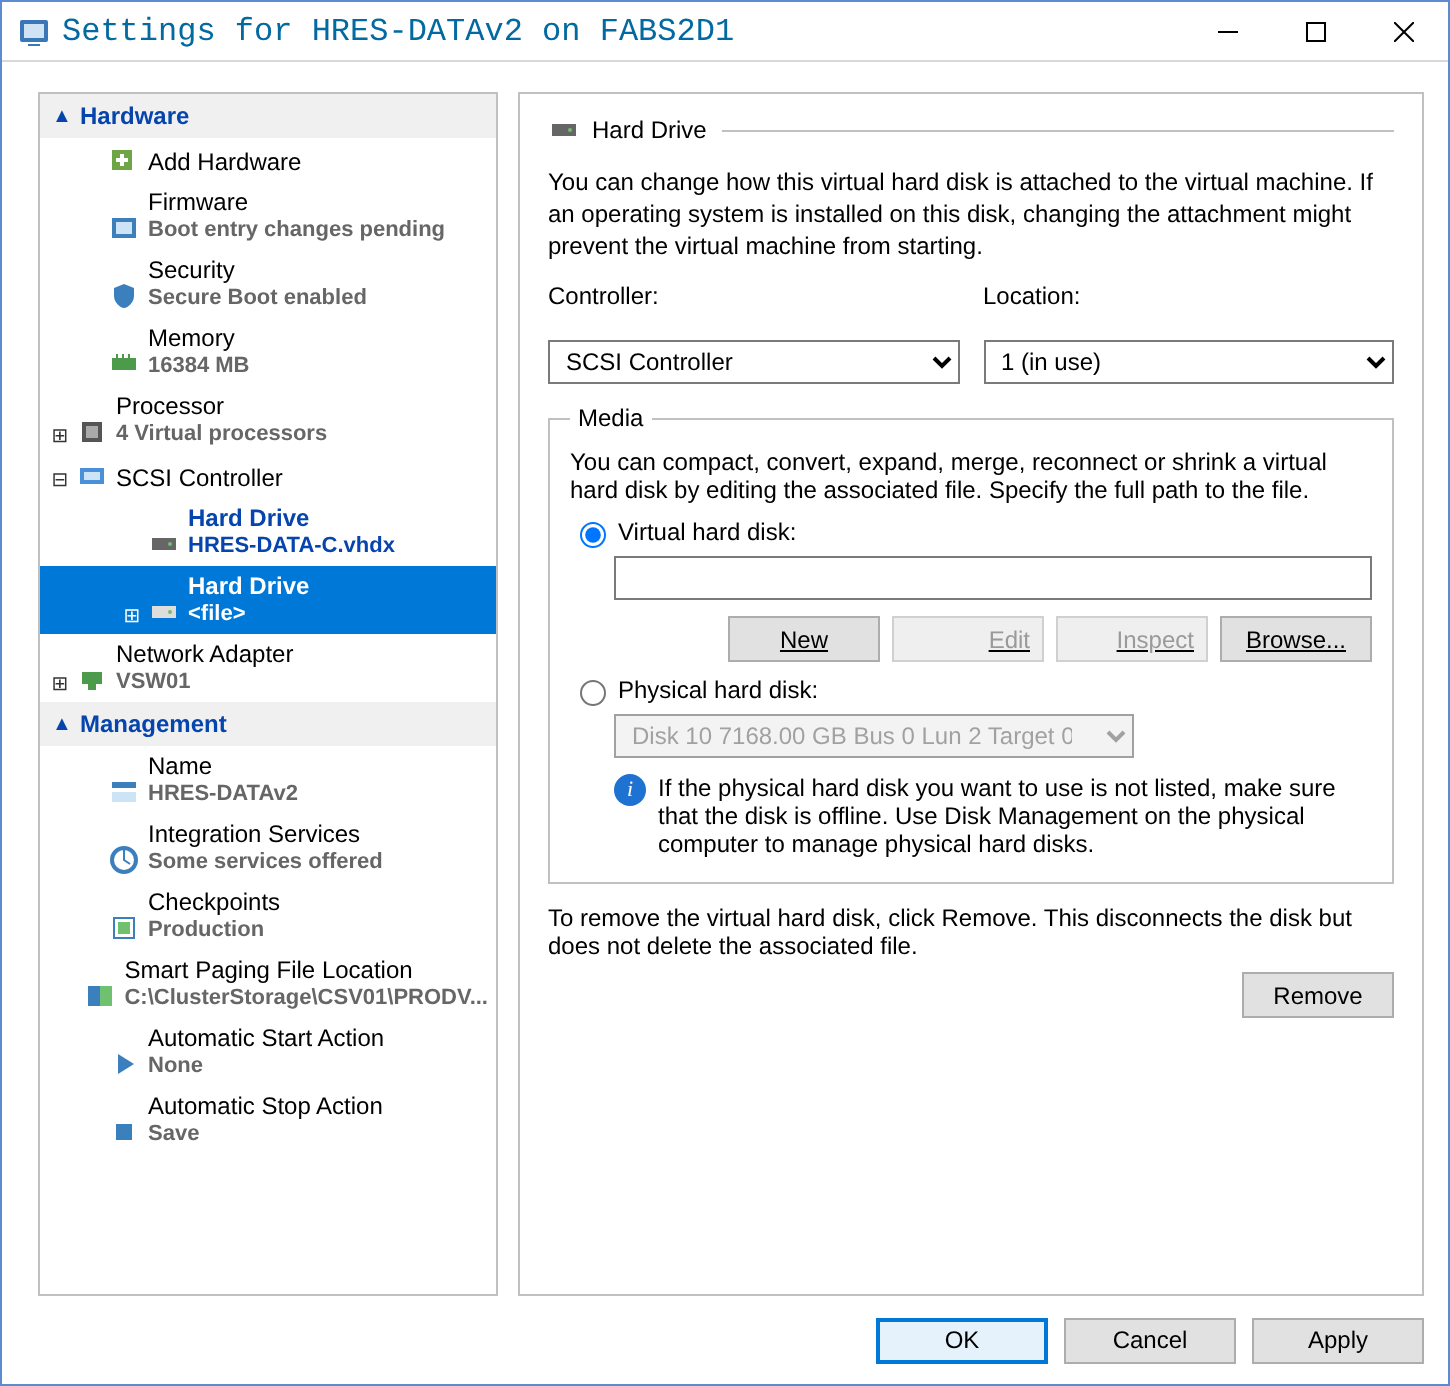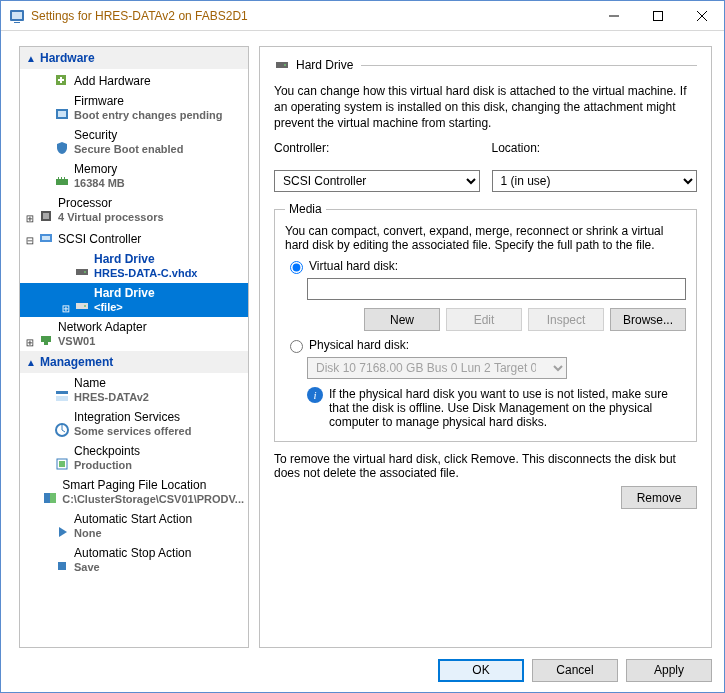--- a/index.html
+++ b/index.html
@@ -1,20 +1,20 @@
 <!DOCTYPE html>
 <html><head>
 <meta charset="utf-8">
 <style>
   * { box-sizing: border-box; font-family: "Segoe UI", Tahoma, sans-serif; }
   html,body { margin:0; padding:0; background:#fff; }
   .window { width:725px; height:693px; border:1px solid #5a8ccf; background:#fff; display:flex; flex-direction:column; }
   .titlebar { height:30px; display:flex; align-items:center; padding:0 0 0 8px; border-bottom:1px solid #d8d8d8; background:#fff; }
   .titlebar .icon { width:16px; height:16px; margin-right:6px; }
-  .titlebar .title { font-size:12px; color:#a16207; flex:1; }
+  .titlebar .title { font-size:16px; color:#0369a1; flex:1;font-family:Liberation Mono, monospace; }
   .titlebar .wbtn { width:44px; height:30px; display:flex; align-items:center; justify-content:center; cursor:pointer; }
   .body { flex:1; display:flex; padding:15px 12px 0 18px; gap:10px; overflow:hidden; }
   .left { width:230px; border:1px solid #c0c0c0; background:#fff; display:flex; flex-direction:column; overflow-y:auto; }
   .section-head { background:#f0f0f0; color:#0645ad; font-weight:bold; font-size:12px; padding:4px 6px; display:flex; align-items:center; }
   .section-head .chev { width:10px; display:inline-block; text-align:center; color:#0645ad; margin-right:4px; font-size:10px; }
   .tree-row { display:flex; align-items:flex-end; padding:3px 4px 3px 4px; font-size:12px; color:#000; cursor:pointer; }
   .tree-row .exp { width:12px; text-align:center; color:#333; font-size:10px; margin-right:2px; margin-top:1px; }
   .tree-row .ico { width:16px; height:16px; margin-right:4px; flex-shrink:0; }
   .tree-row .lbls { display:flex; flex-direction:column; line-height:14px; }
   .tree-row .sub { color:#666; font-size:11px;font-weight:bold; }
@@ -34,23 +34,23 @@
   .form-col { display:flex; flex-direction:column;gap:13px; }
   .form-col label { margin-bottom:2px; }
   select, input[type=text] { border:1px solid #7a7a7a; height:22px; font-size:12px; padding:0 4px; background:#fff; }
   select { padding-right:14px; }
   fieldset { border:1px solid #c0c0c0; margin:10px 0; padding:8px 10px 10px; }
   fieldset legend { font-size:12px; padding:0 4px; }
   .radio-row { display:flex; align-items:center; margin:6px 0 4px; }
   .radio-row input { margin-right:6px; }
   .input-line { margin-left:22px; }
   .input-line input[type=text] { width:100%; }
-  .btn-row { display:flex; justify-content:flex-end; gap:6px; margin:8px 0 4px 22px; }
+  .btn-row { display:flex; justify-content:flex-end; gap:6px; margin:8px 0 4px 22px;text-decoration:underline; }
   button.std { min-width:76px; height:23px; border:1px solid #adadad; background:#e1e1e1; font-size:12px; cursor:pointer; }
-  button.std:disabled { color:#9a9a9a; background:#efefef; border-color:#d0d0d0; cursor:default; }
+  button.std:disabled { color:#9a9a9a; background:#efefef; border-color:#d0d0d0; cursor:default;text-align:right; }
   button.default { border:1px solid #0078d7; background:#e5f1fb; }
   select.disabled { background:#efefef; color:#7a7a7a; }
   .info-row { display:flex; align-items:flex-start; margin:8px 0 2px 22px; }
   .info-row .iicon { width:16px; height:16px; margin-right:6px; flex-shrink:0; border-radius:50%; background:#1e73d2; color:#fff; font-size:11px; line-height:16px; text-align:center; font-family:Georgia,serif; font-style:italic; }
   .remove-row { display:flex; justify-content:flex-end; margin-top:6px; }
   .footer { height:44px; display:flex; align-items:center; justify-content:flex-end; gap:8px; padding:0 12px 0 0; }
   .footer button { min-width:86px; height:23px; border:1px solid #adadad; background:#e1e1e1; font-size:12px; cursor:pointer; }
   .footer button.default { border:2px solid #0078d7; background:#e5f1fb; }
   svg { display:block; }
 </style>

